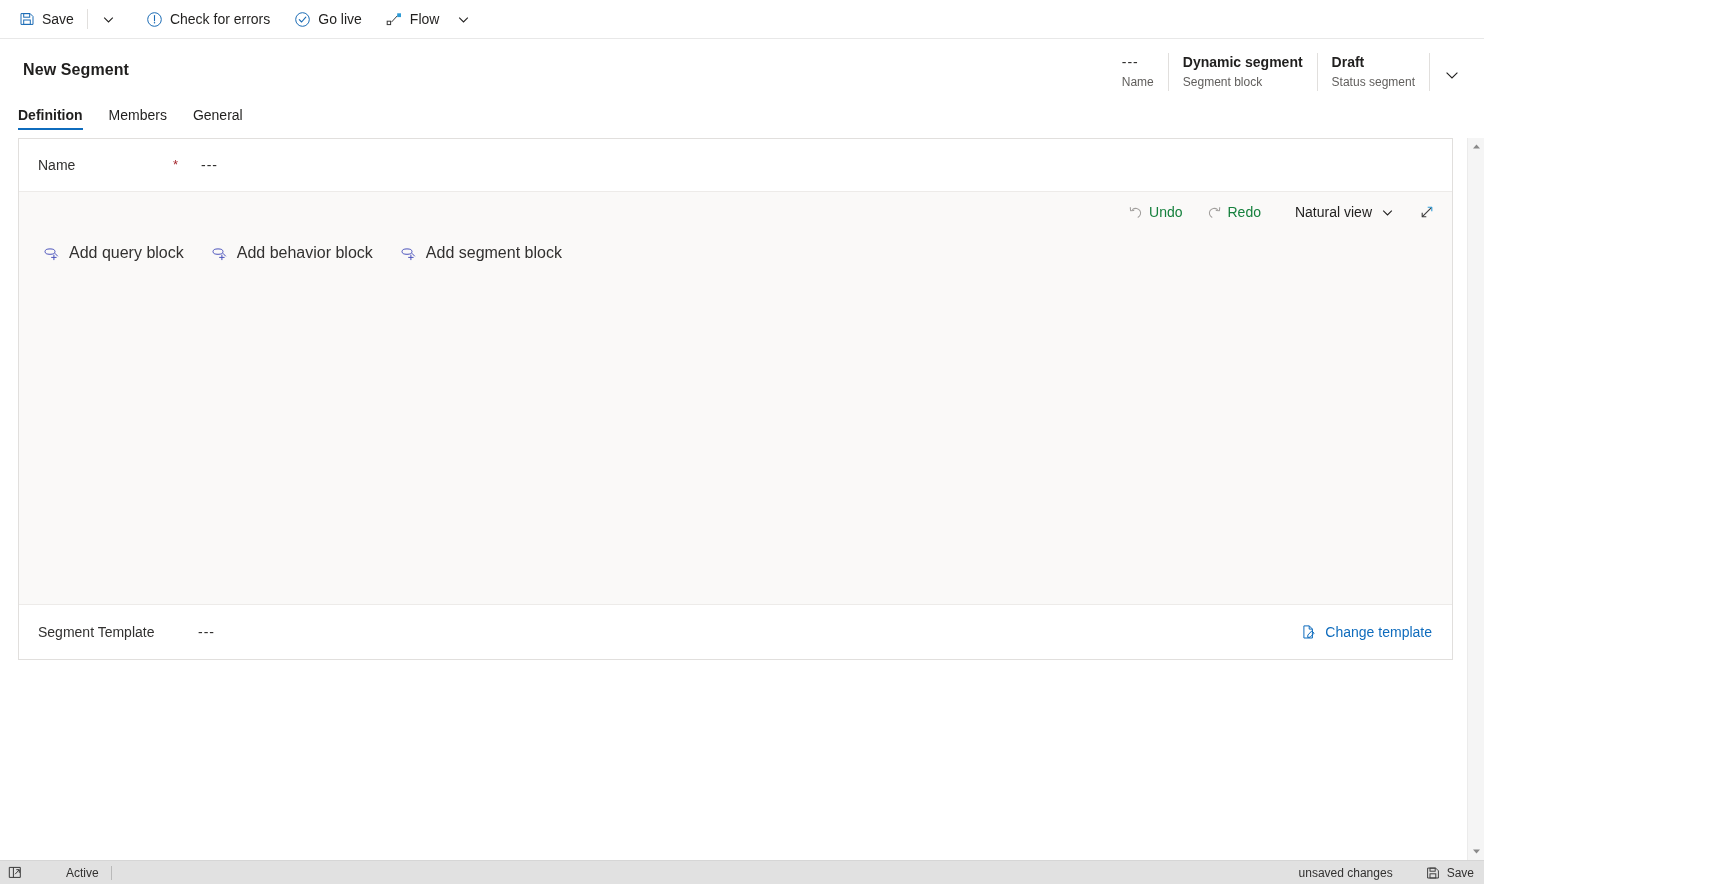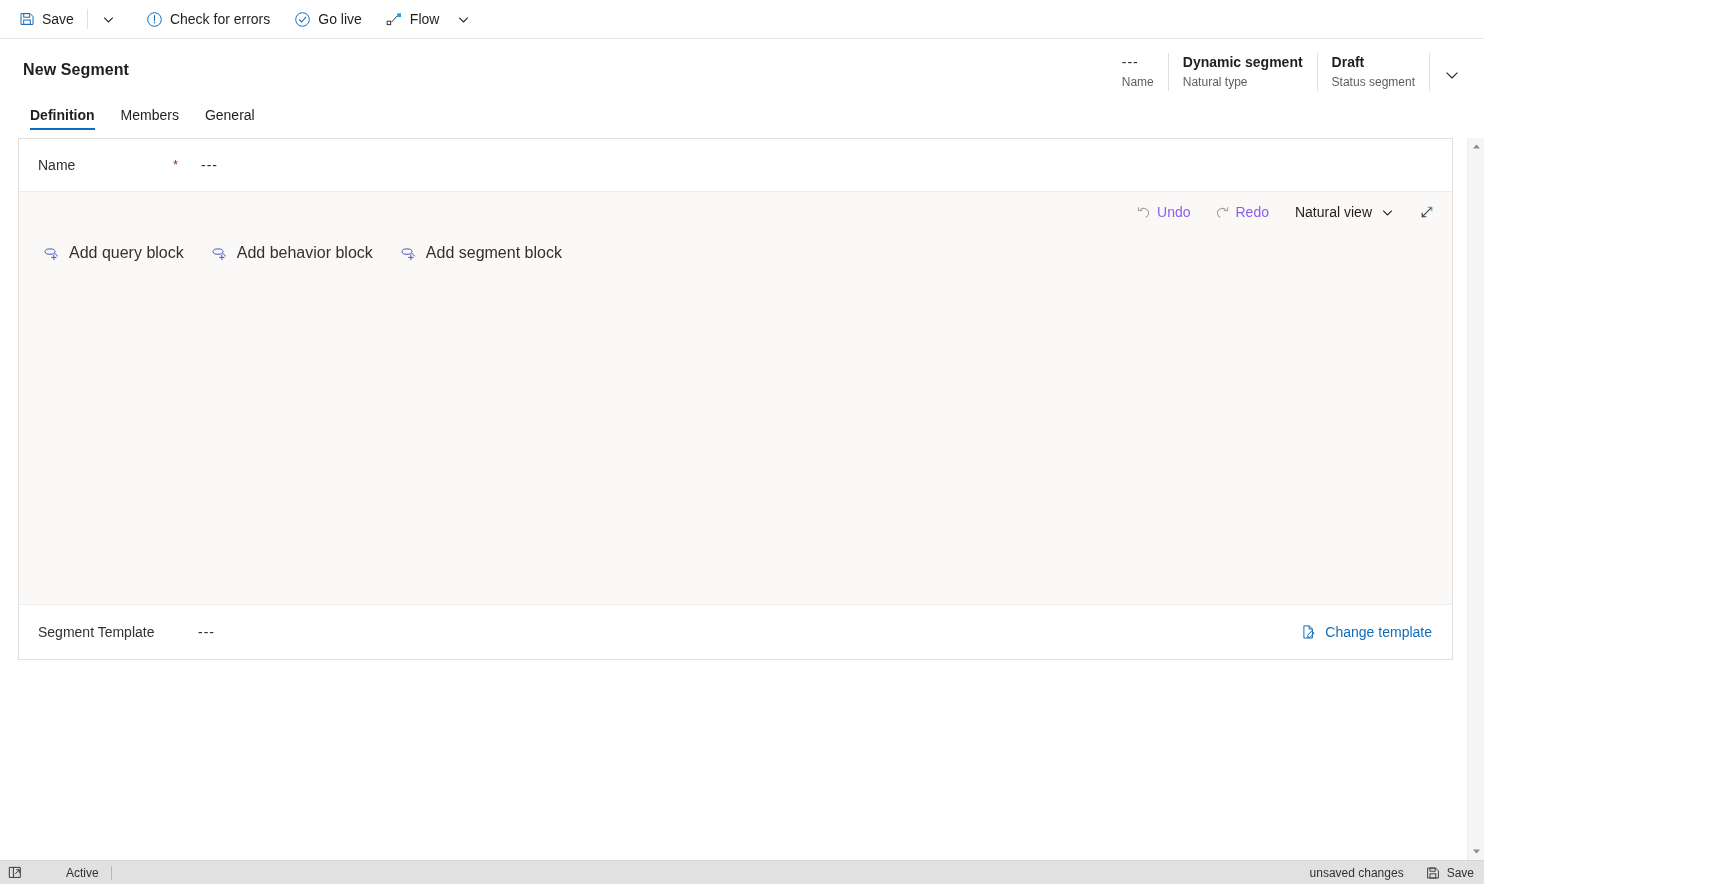--- a/index.html
+++ b/index.html
@@ -122,21 +122,21 @@
     white-space: nowrap;
   }
   .tab.active { font-weight: 600; }
   .tab.active::after {
     content: "";
     position: absolute;
     left: 0; right: 0; bottom: 0;
     height: 2px;
     background: #0f6cbd;
   }
-  .tab:first-child { padding-left: 0; margin-left: 12px; }
+  .tab:first-child { padding-left: 0; margin-left: 0; }
   .tab:first-child::after { left: 0; right: 9px; }
 
   
   .body-wrap {
     flex: 1 1 auto;
     display: flex;
     min-height: 0;
     background: #ffffff;
     padding: 8px 0 0 0;
   }
@@ -201,21 +201,21 @@
   .tb-btn {
     display: flex;
     align-items: center;
     height: 30px;
     padding: 0 8px;
     font-size: 14px;
     cursor: pointer;
     color: #201f1e;
     white-space: nowrap;
   }
-  .tb-btn.disabled { color: #8b5cf6; cursor: default; }
+  .tb-btn.disabled { color: #15803d; cursor: default; }
   .tb-btn .glyph { display: inline-flex; align-items: center; margin-right: 6px; }
   .tb-icon-btn {
     display: flex; align-items: center; justify-content: center;
     width: 30px; height: 30px; cursor: pointer; margin-left: 4px;
   }
 
   .block-actions {
     display: flex;
     align-items: center;
     padding: 12px 0 0 24px;
@@ -313,21 +313,21 @@
     padding: 0 10px 0 8px;
     font-size: 12px;
     color: #323130;
     border-top: 1px solid #d6d6d6;
   }
   .sb-item { display: flex; align-items: center; white-space: nowrap; }
   .sb-icon { display: inline-flex; align-items: center; margin-right: 6px; }
   .sb-active { margin-left: 38px; }
   .sb-divider { width: 1px; height: 14px; background: #b9b9b9; margin: 0 12px; }
   .sb-spacer { flex: 1 1 auto; }
-  .sb-right { display: flex; align-items: flex-end; }
+  .sb-right { display: flex; align-items: flex-end; gap: 11px; }
   .sb-unsaved { color: #323130; margin-right: 22px; }
   .sb-save { display: flex; align-items: center; cursor: pointer; }
   .sb-save .sb-icon { margin-right: 7px; }
 
   svg { display: block; }
 </style>
 </head>
 <body>
 
 <div id="app">
@@ -401,21 +401,21 @@
 
     <div class="header-right">
 
       <div class="hdr-field">
         <div class="hdr-value dashes">---</div>
         <div class="hdr-label">Name</div>
       </div>
 
       <div class="hdr-field">
         <div class="hdr-value bold">Dynamic segment</div>
-        <div class="hdr-label">Natural type</div>
+        <div class="hdr-label">Segment block</div>
       </div>
 
       <div class="hdr-field">
         <div class="hdr-value bold">Draft</div>
         <div class="hdr-label">Status segment</div>
       </div>
 
       <div class="hdr-chevron">
         <span>
           <svg width="16" height="16" viewBox="0 0 16 16">
@@ -465,21 +465,21 @@
             <div class="tb-btn disabled" style="margin-left:8px">
               <span class="glyph">
                 <svg width="15" height="15" viewBox="0 0 15 15">
                   <path d="M10.4 4.4C7.8 2.6 4.4 3.3 3 5.8c-1.3 2.3-.4 5.2 1.9 6.5" fill="none" stroke="#a19f9d" stroke-width="1.05" stroke-linecap="round"></path>
                   <path d="M12.7 2.6l-.3 3.2-3.2-.4" fill="none" stroke="#a19f9d" stroke-width="1.05" stroke-linecap="round" stroke-linejoin="round"></path>
                 </svg>
               </span>
               <span class="label">Redo</span>
             </div>
 
-            <div class="tb-btn" style="margin-left:10px">
+            <div class="tb-btn" style="margin-left:18px">
               <span class="label">Natural view</span>
               <span class="glyph" style="margin-right:0;margin-left:9px">
                 <svg width="13" height="13" viewBox="0 0 13 13">
                   <path d="M2.2 4.6L6.5 8.9l4.3-4.3" fill="none" stroke="#201f1e" stroke-width="1.05"></path>
                 </svg>
               </span>
             </div>
 
             <div class="tb-icon-btn" style="margin-left:10px">
               <span>

